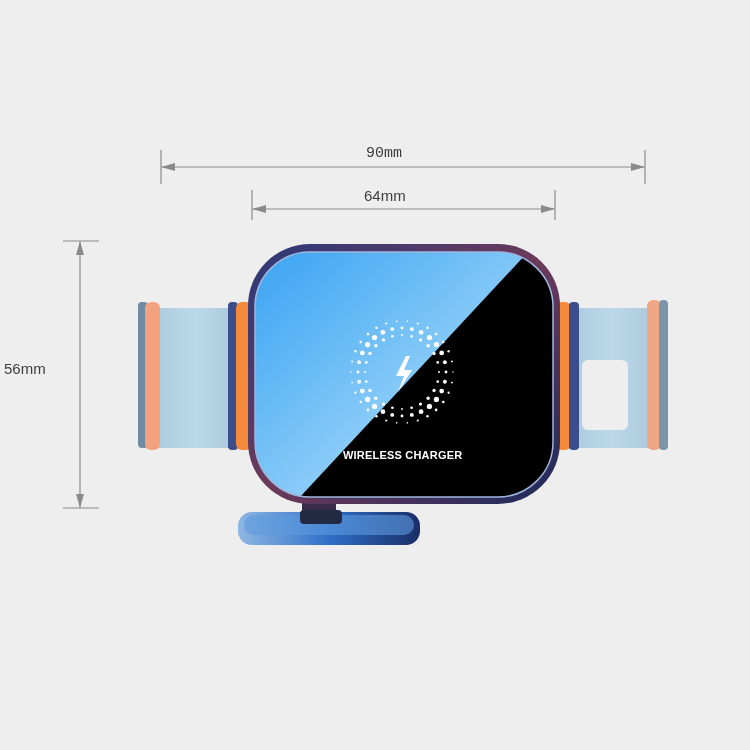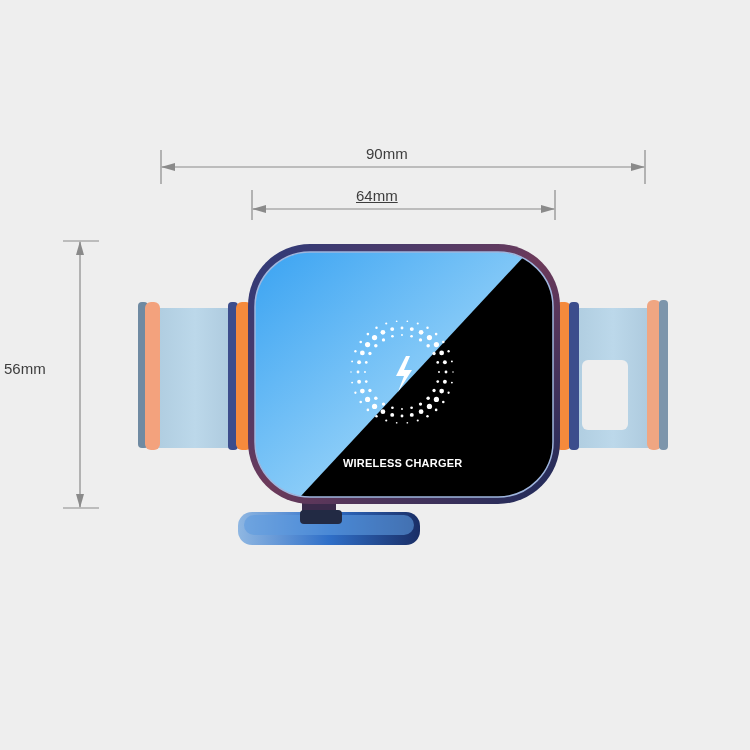--- a/index.html
+++ b/index.html
@@ -170,16 +170,16 @@
       <circle cx="427.5" cy="327.8327044069936" r="1.239615242270663"></circle>
       <circle cx="436.12566092430177" cy="334.0996139006529" r="1.316713137220964"></circle>
       <circle cx="443.25986671312234" cy="342.02295213308383" r="1.2906339097770922"></circle>
       <circle cx="448.5908183397727" cy="351.2564312031342" r="1.1658868952864365"></circle>
       <circle cx="451.8855276374241" cy="361.3965037682942" r="0.9640419858454807"></circle>
     </g>
 
   <path d="M406,356 L396,376 L404,376 L398,392 L412,370 L404,370 L410,356 Z" fill="#ffffff"></path>
 </svg>
 
-<span class="dim-label" style="left:366px;top:145px;">90mm</span>
-<span class="dim-label" style="left:356px;top:187px;text-decoration:underline;">64mm</span>
+<span class="dim-label" style="left:366px;top:145px;font-family:Liberation Mono, monospace;">90mm</span>
+<span class="dim-label" style="left:364px;top:187px;">64mm</span>
 <span class="dim-label" style="left:4px;top:360px;">56mm</span>
-<span style="position:absolute;left:343px;top:449px;color:#ffffff;font-size:11px;font-weight:bold;letter-spacing:0.2px;margin-top:8px;">WIRELESS CHARGER</span>
+<span style="position:absolute;left:343px;top:449px;color:#ffffff;font-size:11px;font-weight:bold;letter-spacing:0.2px;">WIRELESS CHARGER</span>
 
 </body></html>

